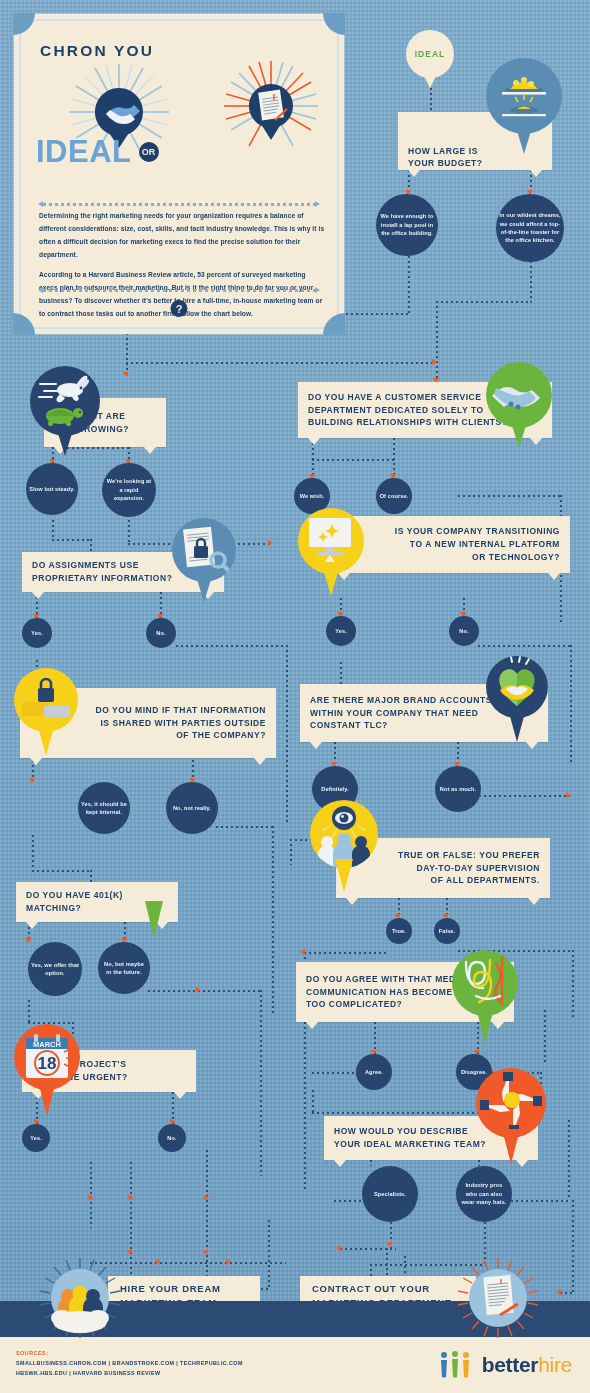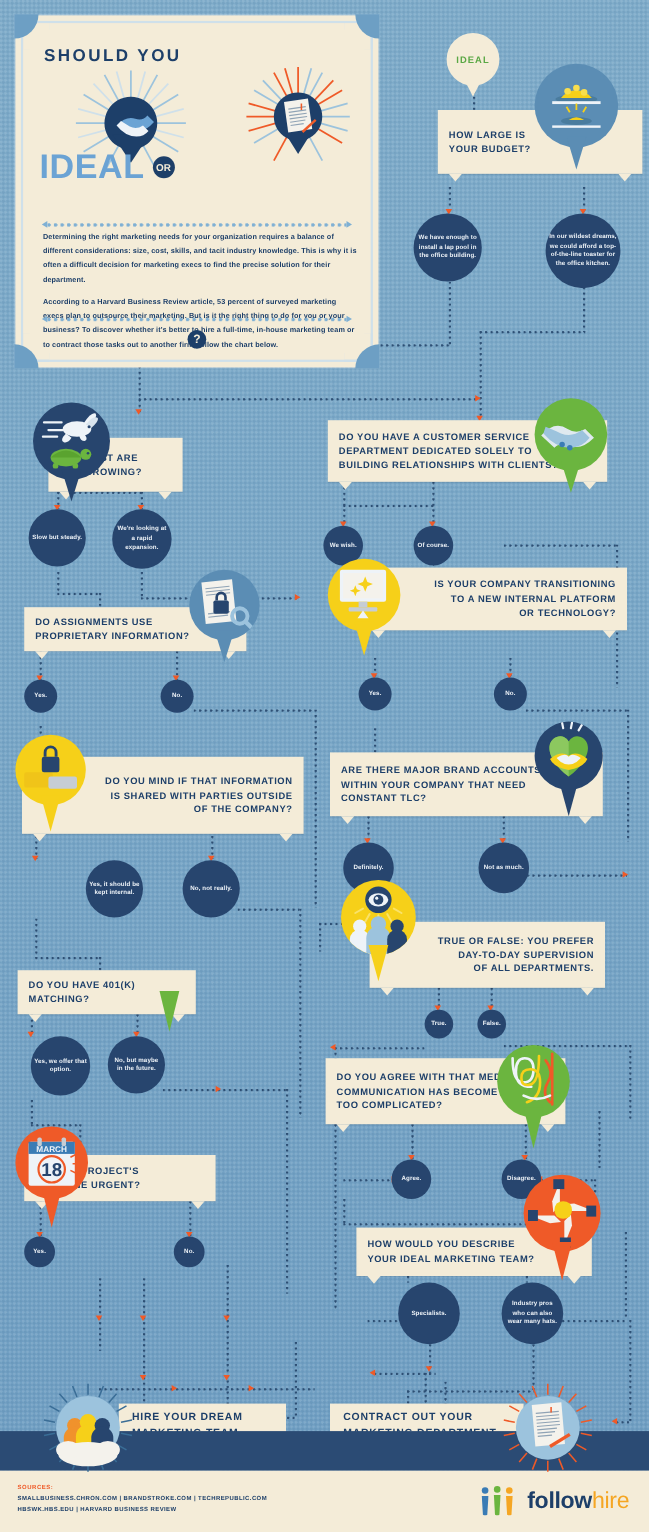--- a/index.html
+++ b/index.html
@@ -201,21 +201,21 @@
   <div class="hc-frame"></div>
   <div class="hc-corner tl"></div>
   <div class="hc-corner tr"></div>
   <div class="hc-corner bl"></div>
   <div class="hc-corner br"></div>
   <div class="hc-notch tl"></div>
   <div class="hc-notch tr"></div>
   <div class="hc-notch bl"></div>
   <div class="hc-notch br"></div>
 
-  <div class="should-you">SHOULD YOU</div>
+  <div class="should-you">CHRON YOU</div>
 
   <div class="burst" style="left:40px;top:46px;">
     <svg width="130" height="105" viewBox="0 0 130 105">
       <g stroke="#9cc3dd" stroke-width="1.6">
         <g transform="translate(65,52)">
           <line x1="0" y1="-22" x2="0" y2="-48"></line>
             <line x1="11" y1="-20" x2="24" y2="-44"></line>
           <line x1="20" y1="-12" x2="43" y2="-26"></line>
             <line x1="23" y1="0" x2="50" y2="0"></line>
           <line x1="20" y1="12" x2="43" y2="26"></line>
@@ -505,21 +505,21 @@
       <g stroke="#f6d019" stroke-width="1.6">
         <line x1="38" y1="42" x2="38" y2="36"></line>
           <line x1="32" y1="44" x2="29" y2="39"></line>
           <line x1="44" y1="44" x2="47" y2="39"></line>
       </g>
       <rect x="16" y="56" width="44" height="2.2" fill="#eef3f8"></rect>
     </svg>
   </div>
   <div class="stem" style="top:66px;border-top:30px solid #5b8db4;"></div>
 </div>
-<div class="qbox" style="left:398px;top:100px;width:186px;height:58px;">
+<div class="qbox" style="left:398px;top:112px;width:154px;height:58px;align-items:flex-end;">
   <div class="qtext">HOW LARGE IS<br>YOUR BUDGET?</div>
 </div>
 <div class="ans" style="left:376px;top:194px;width:62px;height:62px;">
   <span>We have enough to install a lap pool in the office building.</span>
 </div>
 <div class="ans" style="left:496px;top:194px;width:68px;height:68px;">
   <span>In our wildest dreams, we could afford a top-of-the-line toaster for the office kitchen.</span>
 </div>
 
 <div class="pin" style="left:30px;top:366px;width:70px;height:90px;">
@@ -902,15 +902,15 @@
   </div>
   <div class="brand">
     <svg width="38" height="28" viewBox="0 0 38 28">
       <circle cx="7" cy="4" r="3" fill="#3a7cb5"></circle>
       <path d="M4 9 h6 l-1 17 q-2 1 -4 0 z" fill="#3a7cb5"></path>
       <circle cx="18" cy="3" r="3" fill="#6bb53f"></circle>
       <path d="M15 8 h6 l-1 18 q-2 1 -4 0 z" fill="#6bb53f"></path>
       <circle cx="29" cy="4" r="3" fill="#f5a623"></circle>
       <path d="M26 9 h6 l-1 17 q-2 1 -4 0 z" fill="#f5a623"></path>
     </svg>
-    <span class="brand-name"><span>follow</span><i>hire</i></span>
+    <span class="brand-name"><span>better</span><i>hire</i></span>
   </div>
 </div>
 
 </body></html>

